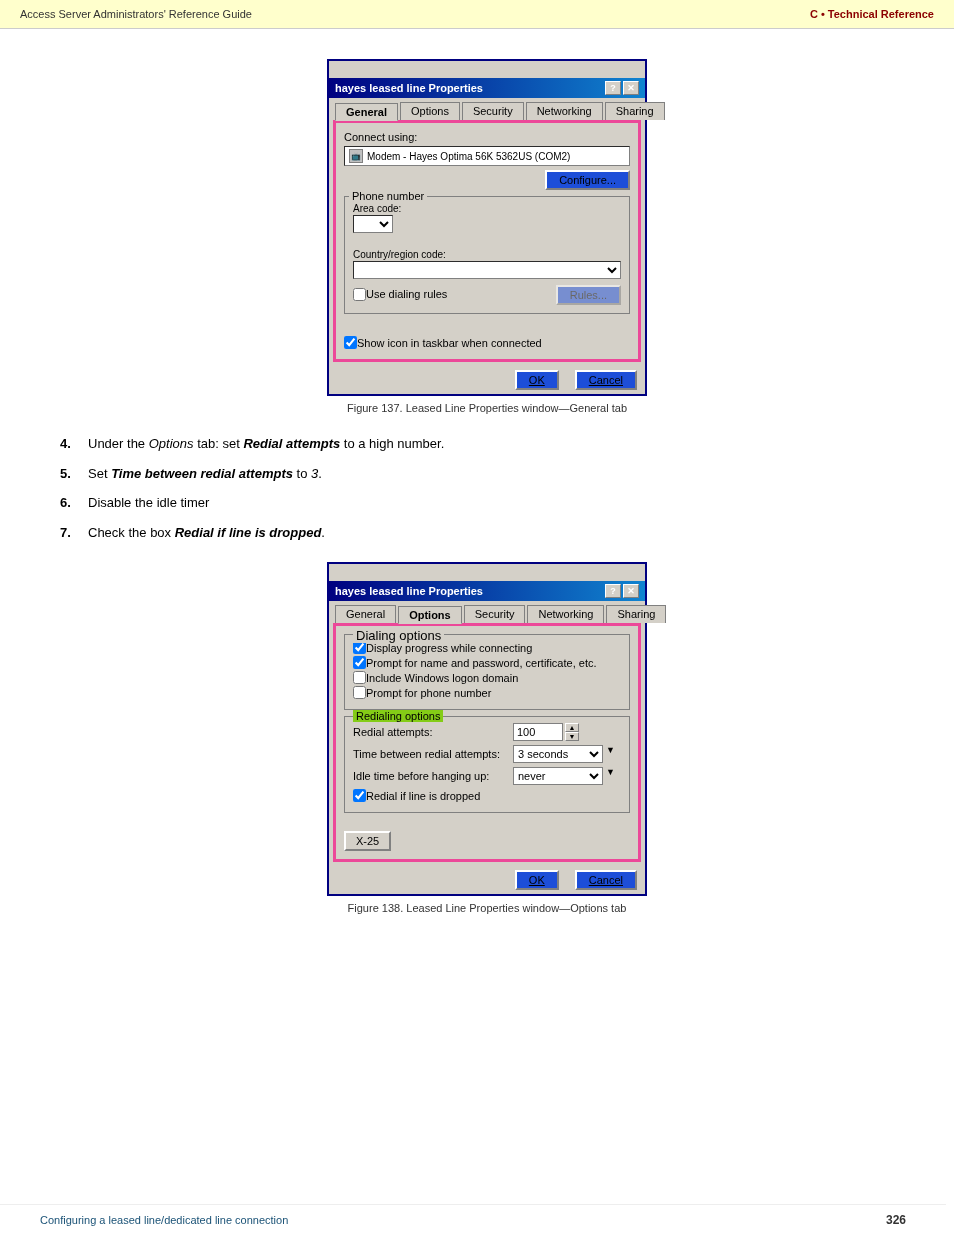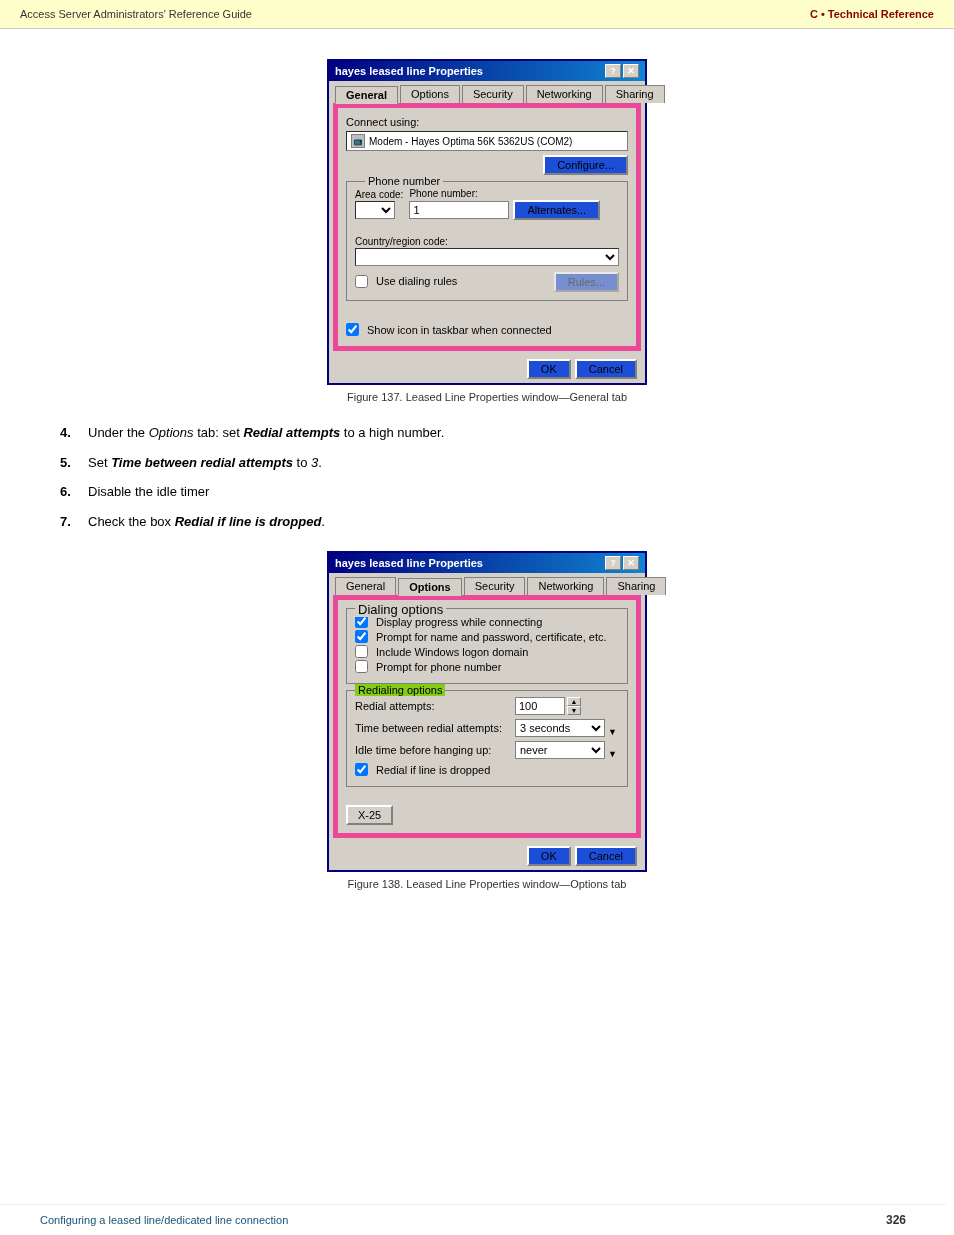--- a/index.html
+++ b/index.html
@@ -60,20 +60,21 @@
     }
     .win-titlebar {
       background: linear-gradient(to right, #000080, #1084d0);
       color: #fff;
       padding: 3px 6px;
       display: flex;
       justify-content: space-between;
       align-items: center;
       font-size: 11px;
       font-weight: bold;
+      margin-top: 17px;
     }
     .win-titlebar-buttons {
       display: flex;
       gap: 2px;
     }
     .win-btn {
       background: #d4d0c8;
       border: 1px solid;
       border-color: #fff #808080 #808080 #fff;
       width: 16px;
@@ -100,35 +101,35 @@
     .win-tab.active {
       background: #d4d0c8;
       border-bottom: 1px solid #d4d0c8;
       position: relative;
       top: 1px;
       font-weight: bold;
       z-index: 2;
     }
     .win-body {
       background: #d4d0c8;
-      border: 5px solid #ec4899;
+      border: 3px solid #ec4899;
       margin: 0 4px 4px 4px;
       padding: 8px;
     }
 
     .win-group {
       border: 1px solid #808080;
       padding: 6px 8px 8px 8px;
       margin-bottom: 6px;
       position: relative;
     }
     .win-group-label {
       position: absolute;
       top: -7px;
-      left: 18px;
+      left: 4px;
       background: #d4d0c8;
       padding: 0 3px;
       font-size: 11px;
     }
     .win-input {
       background: #fff;
       border: 1px solid #808080;
       height: 18px;
       padding: 1px 3px;
       font-size: 11px;
@@ -147,21 +148,21 @@
       border-color: #fff #808080 #808080 #fff;
       padding: 2px 12px;
       font-size: 11px;
       cursor: pointer;
       white-space: nowrap;
     }
 
     .win-checkbox-row {
       display: flex;
       align-items: center;
-      gap: 8px;
+      gap: 0;
       margin-bottom: 2px;
       font-size: 11px;
     }
 
     .win-modem-row {
       display: flex;
       align-items: center;
       gap: 4px;
       background: #fff;
       border: 1px inset #808080;
@@ -176,23 +177,24 @@
       border: 1px solid #808080;
       display: flex;
       align-items: center;
       justify-content: center;
       font-size: 8px;
     }
 
     .win-footer {
       display: flex;
       justify-content: flex-end;
-      gap: 4px;
+      gap: 16px;
       padding: 4px 8px;
       background: #d4d0c8;
+      text-decoration: underline;
     }
 
     
     .step-list {
       list-style: none;
       margin: 0 0 20px 0;
       padding: 0;
     }
     .step-item {
       display: flex;
@@ -322,21 +324,21 @@
       display: flex;
       align-items: center;
       margin-bottom: 4px;
     }
     .redial-label-col {
       font-size: 11px;
       width: 160px;
     }
     .redial-value-col {
       display: flex;
-      align-items: flex-end;
+      align-items: flex-start;
       gap: 2px;
     }
 
     .x25-button {
       background: #d4d0c8;
       border: 2px solid;
       border-color: #fff #808080 #808080 #fff;
       padding: 2px 10px;
       font-size: 11px;
       cursor: pointer;
@@ -385,27 +387,20 @@
 
         <div class="win-group">
           <span class="win-group-label">Phone number</span>
           <div class="phone-row">
             <div class="area-code-col">
               <span class="col-label">Area code:</span>
               <div style="display:flex;align-items:center;">
                 <select class="win-select win-select-sm"></select>
               </div>
             </div>
-            <div class="phone-col">
-              <span class="col-label">Phone number:</span>
-              <div style="display:flex;align-items:center;gap:4px;">
-                <input class="win-input" style="width: 100px;" value="1">
-                <button class="win-button">Alternates...</button>
-              </div>
-            </div>
           </div>
           <div class="country-row">
             <div style="display:flex;flex-direction:column;flex:1;">
               <span class="col-label">Country/region code:</span>
               <select class="win-select" style="width:100%;"></select>
             </div>
           </div>
           <div style="display:flex;align-items:center;justify-content:space-between;margin-top:6px;">
             <div class="win-checkbox-row">
               <input type="checkbox" style="">

